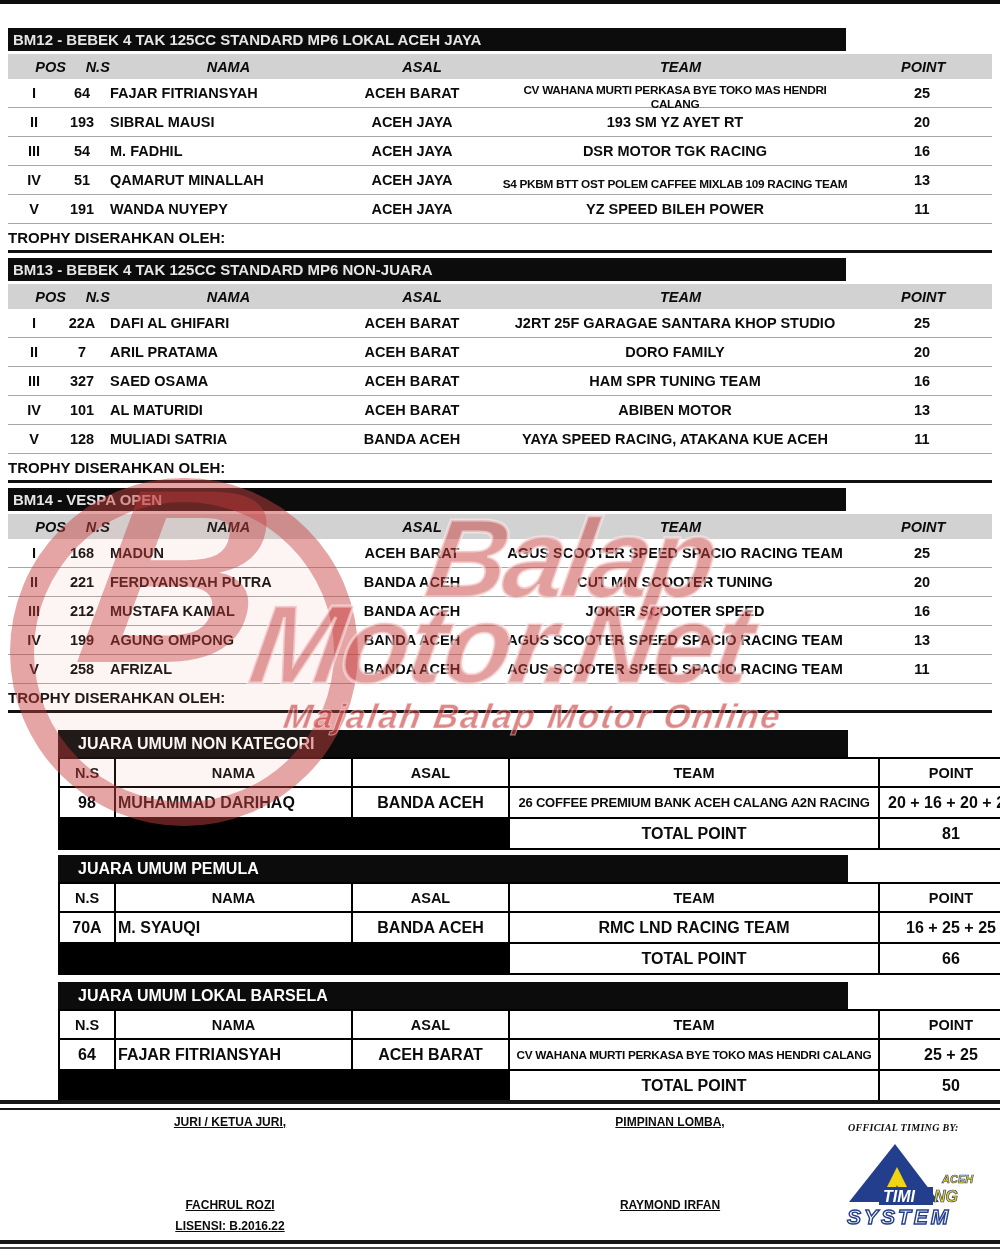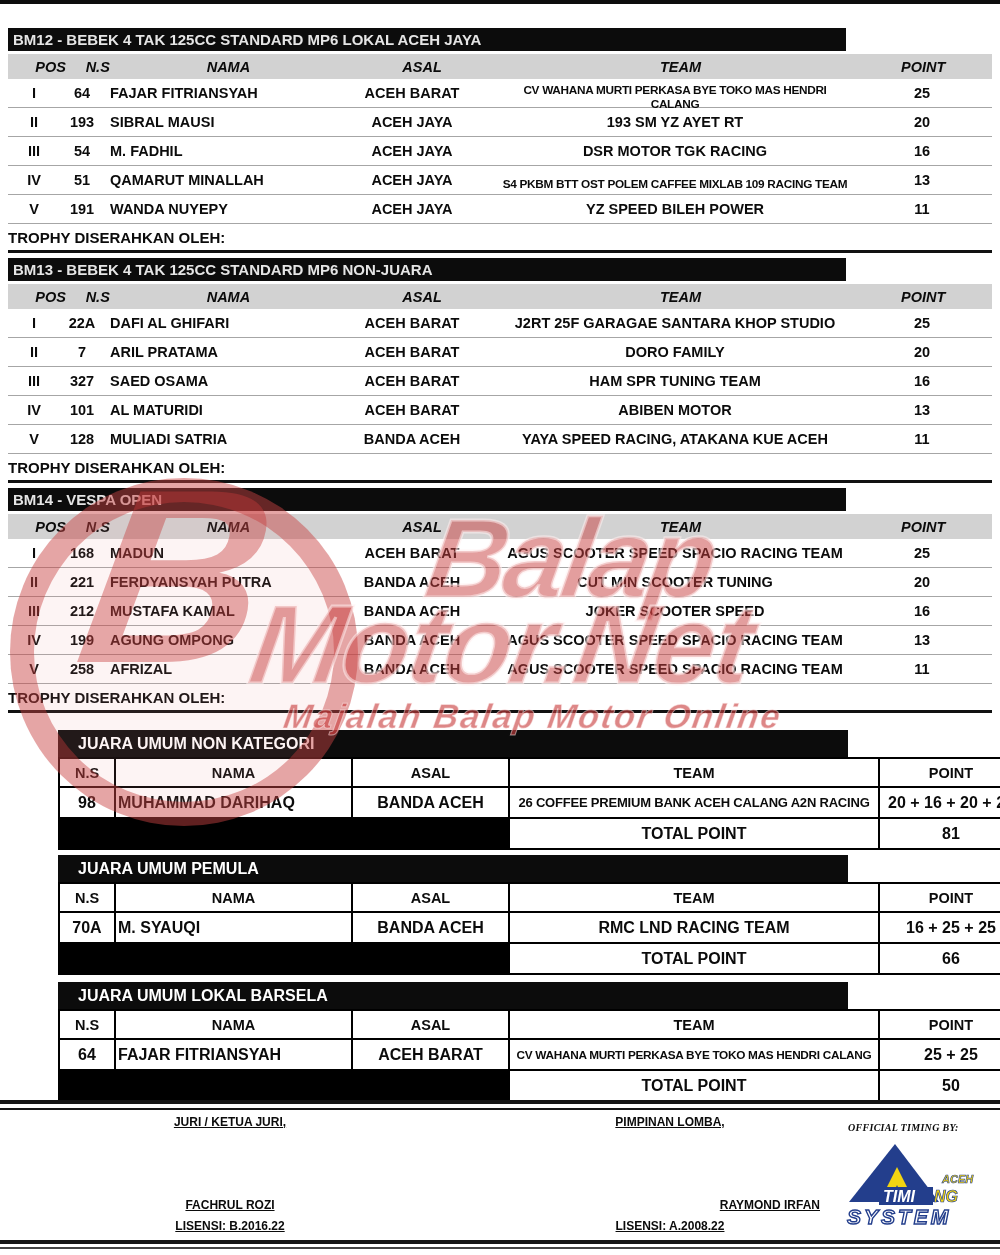--- a/index.html
+++ b/index.html
@@ -303,22 +303,21 @@
 
   <div class="abs rule" style="top:1100px;height:4px;"></div>
   <div class="abs rule" style="top:1108px;height:2px;"></div>
 
   <div class="abs ftext" style="left:80px;top:1115px;width:300px;">JURI / KETUA JURI,</div>
   <div class="abs ftext" style="left:520px;top:1115px;width:300px;">PIMPINAN LOMBA,</div>
   <div class="abs timinglbl" style="left:848px;top:1122px;font-family:Liberation Serif, serif;">OFFICIAL TIMING BY:</div>
 
   <div class="abs ftext" style="left:80px;top:1198px;width:300px;">FACHRUL ROZI</div>
   <div class="abs ftext" style="left:80px;top:1219px;width:300px;">LISENSI: B.2016.22</div>
-  <div class="abs ftext" style="left:520px;top:1198px;width:300px;text-align:right;">RAYMOND IRFAN</div>
-  <div class="abs ftext" style="left:520px;top:1219px;width:300px;">LISENSI: A.2008.22</div>
+  <div class="abs ftext" style="left:520px;top:1198px;width:300px;">RAYMOND IRFAN</div>
 
   <svg class="abs" style="left:845px;top:1138px;" width="145" height="95" viewBox="0 0 145 95">
     <polygon points="4,64 50,6 94,64" fill="#233e8c"></polygon>
     <polygon points="36,61 52,29 68,61" fill="#f2d511"></polygon>
     <polygon points="46,61 52,47 58,61" fill="#233e8c"></polygon>
     <text x="97" y="45" font-size="11" font-style="italic" font-weight="bold" fill="#f2d511" stroke="#233e8c" stroke-width="0.6" font-family="Liberation Sans, sans-serif">ACEH</text>
     <rect x="34" y="49" width="54" height="18" fill="#233e8c"></rect>
     <text x="38" y="64" font-size="16" font-style="italic" font-weight="bold" fill="#ffffff" font-family="Liberation Sans, sans-serif">TIMI</text>
     <text x="89" y="64" font-size="16" font-style="italic" font-weight="bold" fill="#f2d511" stroke="#233e8c" stroke-width="0.7" font-family="Liberation Sans, sans-serif">NG</text>
     <text x="2" y="86" font-size="21" font-style="italic" font-weight="bold" fill="#ffffff" stroke="#233e8c" stroke-width="1.4" letter-spacing="3" font-family="Liberation Sans, sans-serif">SYSTEM</text>

